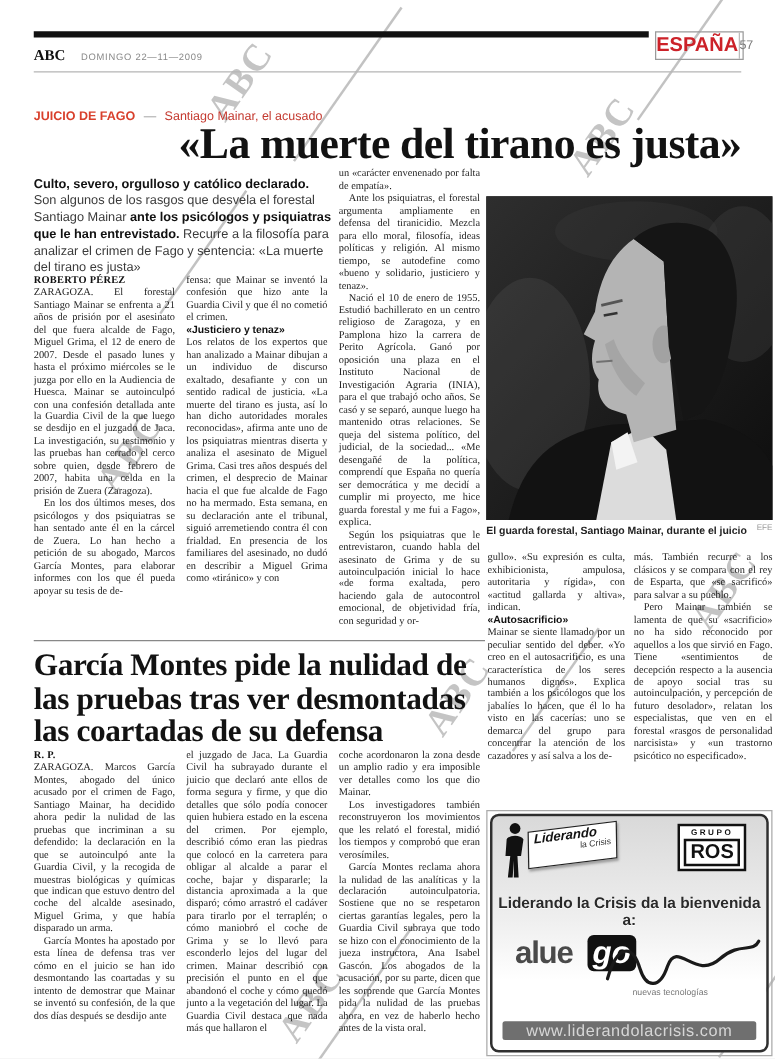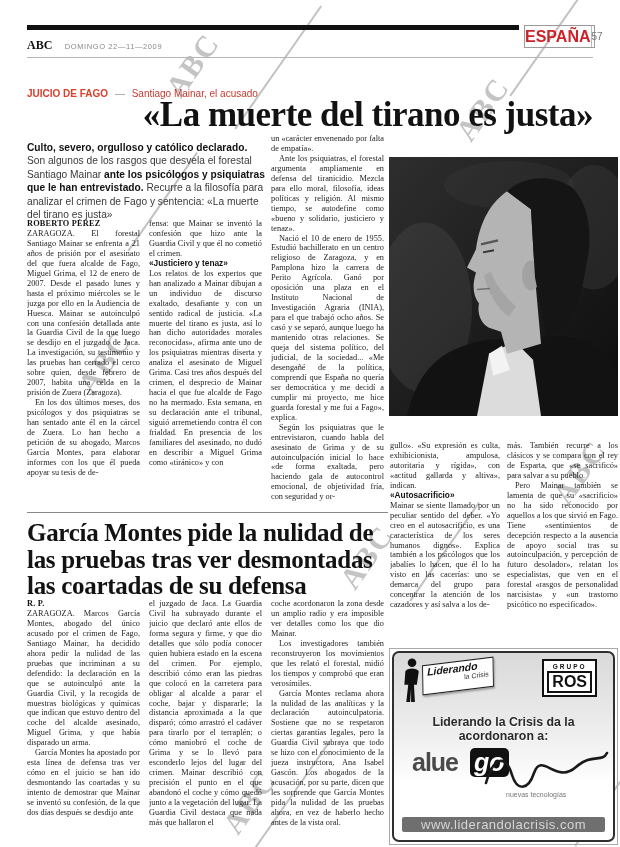--- a/index.html
+++ b/index.html
@@ -167,20 +167,24 @@
       <path d="M100,196 L113,188 L121,212 L104,218 Z" fill="#f3f3f3"></path>
       <path d="M118,34 C98,48 90,70 87,92 L78,110 L87,115 C83,128 84,138 90,146 C88,156 92,166 100,170 L112,174 L118,196 L152,186 L146,120 L142,52 Z" fill="#b4b4b4"></path>
       <path d="M95,118 C100,138 110,153 120,159 L127,149 C116,139 106,127 102,114 Z" fill="#9b9b9b" opacity="0.6"></path>
       <ellipse cx="142" cy="118" rx="9" ry="15" fill="#a2a2a2"></ellipse>
       <path d="M118,34 C135,19 161,17 181,29 C199,43 205,76 197,109 C193,137 185,159 172,173 L158,179 L146,120 L142,52 Z" fill="#151515"></path>
       <path d="M92,87 L109,83" stroke="#555" stroke-width="2.2" fill="none"></path>
       <path d="M94,95 L105,93" stroke="#333" stroke-width="2" fill="none"></path>
       <path d="M88,132 L101,131" stroke="#707070" stroke-width="1.6" fill="none"></path>
     </svg>
   </div>
+  <div class="abs caption">
+    <span>El guarda forestal, Santiago Mainar, durante el juicio</span>
+    <span class="credit">EFE</span>
+  </div>
 
   <div class="abs col c4">
     <p>gullo». «Su expresión es culta, exhibicionista, ampulosa, autoritaria y rígida», con «actitud gallarda y altiva», indican.</p>
     <p class="subhead">«Autosacrificio»</p>
     <p>Mainar se siente llamado por un peculiar sentido del deber. «Yo creo en el autosacrificio, es una característica de los seres humanos dignos». Explica también a los psicólogos que los jabalíes lo hacen, que él lo ha visto en las cacerías: uno se demarca del grupo para concentrar la atención de los cazadores y así salva a los de-</p>
   </div>
   <div class="abs col c5">
     <p>más. También recurre a los clásicos y se compara con el rey de Esparta, que «se sacrificó» para salvar a su pueblo.</p>
     <p class="ind">Pero Mainar también se lamenta de que su «sacrificio» no ha sido reconocido por aquellos a los que sirvió en Fago. Tiene «sentimientos de decepción respecto a la ausencia de apoyo social tras su autoinculpación, y percepción de futuro desolador», relatan los especialistas, que ven en el forestal «rasgos de personalidad narcisista» y «un trastorno psicótico no especificado».</p>
   </div>
@@ -208,21 +212,21 @@
         <path d="M4,14 C6,10 16,10 18,14 L16,28 L13,28 L14,46 L10,46 L10,32 L9,46 L5,46 L7,28 L3,28 Z" fill="#111"></path>
       </svg>
       <div class="ad-flag">
         <div class="f1">Liderando</div>
         <div class="f2">la Crisis</div>
       </div>
       <div class="grupo">
         <div class="g1">GRUPO</div>
         <div class="g2">ROS</div>
       </div>
-      <div class="ad-head">Liderando la Crisis da la acordonaron a:</div>
+      <div class="ad-head">Liderando la Crisis da la bienvenida a:</div>
       <div class="aluego">
         <span class="alue">alue</span>
         <span class="go">go</span>
       </div>
       <svg class="squiggle" viewBox="0 0 128 52">
         <path d="M4,42 C12,14 24,14 30,34 C35,50 46,50 52,32 C60,10 74,44 94,26 C110,12 120,22 125,12" stroke="#1a1a1a" stroke-width="2.6" fill="none" stroke-linecap="round"></path>
       </svg>
       <div class="tagline">nuevas tecnologías</div>
       <div class="ad-url">www.liderandolacrisis.com</div>
     </div>

